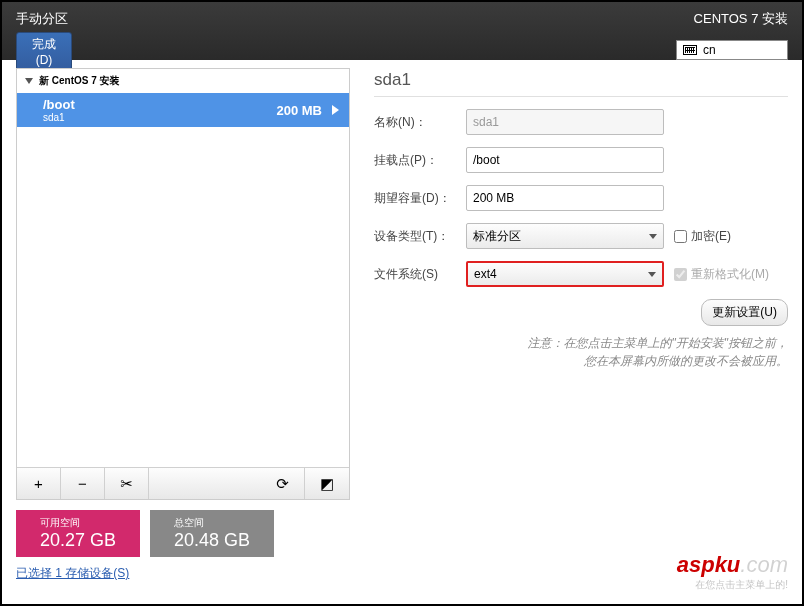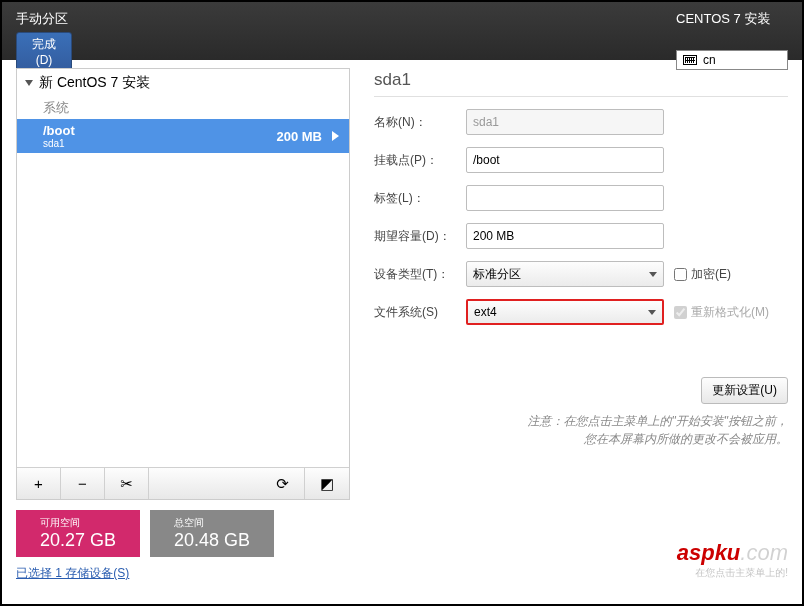--- a/index.html
+++ b/index.html
@@ -1,29 +1,29 @@
 <!DOCTYPE html>
 <html><head>
 <meta charset="utf-8">
 <style>
 *{box-sizing:border-box;margin:0;padding:0;font-family:"Microsoft YaHei",Arial,sans-serif}
 body{width:804px;height:606px;border:2px solid #000;background:#fff}
 .header{background:linear-gradient(to bottom,#3b3b3b,#2a2a2a);color:#fff;padding:8px 14px 10px;display:flex;justify-content:space-between;align-items:flex-start;height:58px}
 .header-left{display:flex;flex-direction:column;gap:4px}
 .header-title{font-size:13px;font-weight:normal}
 .done-btn{background:linear-gradient(to bottom,#3a6fb8,#335d9f);border:1px solid #2a4a7a;color:#fff;font-size:12px;padding:3px 8px;border-radius:3px;width:56px;text-align:center;cursor:pointer}
-.header-right{display:flex;flex-direction:column;align-items:flex-start;gap:22px}
+.header-right{display:flex;flex-direction:column;align-items:flex-end;gap:12px}
 .header-brand{font-size:13px}
 .lang-sel{background:#fff;color:#000;padding:2px 6px;font-size:12px;display:flex;align-items:center;gap:6px;border:1px solid #888;width:112px}
 .kb-icon{display:inline-block;width:14px;height:10px;border:1px solid #000;position:relative}
 .kb-icon::before{content:"";position:absolute;top:1px;left:1px;right:1px;bottom:1px;background:repeating-linear-gradient(to right,#000 0 1px,transparent 1px 2px),repeating-linear-gradient(to bottom,#000 0 1px,transparent 1px 3px)}
 .content{display:flex;height:440px;padding:8px 14px 0}
 .left-panel{width:334px;border:1px solid #ccc;display:flex;flex-direction:column;background:#fff}
 .tree{flex:1;overflow:auto}
-.tree-root{display:flex;align-items:center;padding:5px 8px;font-size:14px;font-weight:normal}
+.tree-root{display:flex;align-items:center;padding:5px 8px;font-size:10px;font-weight:bold}
 .tree-expand{display:inline-block;width:0;height:0;border-left:4px solid transparent;border-right:4px solid transparent;border-top:6px solid #555;margin-right:6px}
 .tree-sub{color:#888;font-size:13px;padding:2px 0 2px 26px}
 .tree-sel{background:#4f93e6;color:#fff;display:flex;align-items:center;padding:4px 10px 4px 26px;cursor:pointer}
 .tree-sel-main{flex:1;display:flex;flex-direction:column}
 .mount{font-weight:bold;font-size:13px}
 .dev{font-size:10px}
 .size{font-size:13px;font-weight:bold}
 .chev{display:inline-block;width:0;height:0;border-top:5px solid transparent;border-bottom:5px solid transparent;border-left:7px solid #fff;margin-left:10px}
 .toolbar{border-top:1px solid #d0d0d0;display:flex;height:32px}
 .tbtn{flex:0 0 44px;border-right:1px solid #d0d0d0;background:linear-gradient(to bottom,#fdfdfd,#e8e8e8);display:flex;align-items:center;justify-content:center;font-size:15px;cursor:pointer}
@@ -34,31 +34,31 @@
 .form-row{display:flex;align-items:center;margin-bottom:12px;font-size:12px}
 .form-label{width:92px;color:#444}
 .form-input{flex:0 0 198px;height:26px;border:1px solid #bdbdbd;border-radius:2px;padding:0 6px;font-size:12px;background:#fff}
 .form-input:disabled{background:#f6f6f6;color:#999}
 .form-select{flex:0 0 198px;height:26px;border:1px solid #bdbdbd;border-radius:2px;background:linear-gradient(to bottom,#fdfdfd,#ebebeb);padding:0 6px;font-size:12px;display:flex;align-items:center;justify-content:space-between;cursor:pointer}
 .sel-arrow{width:0;height:0;border-left:4px solid transparent;border-right:4px solid transparent;border-top:5px solid #555}
 .highlight{border:2px solid #e02020}
 .chk{display:flex;align-items:center;gap:4px;margin-left:10px;color:#444}
 .chk.disabled{color:#aaa}
 .chk input{width:13px;height:13px}
-.update-btn{float:right;margin-top:40px;background:linear-gradient(to bottom,#fdfdfd,#e8e8e8);border:1px solid #bbb;border-radius:3px;padding:4px 10px;font-size:12px;cursor:pointer}
+.update-btn{float:right;background:linear-gradient(to bottom,#fdfdfd,#e8e8e8);border:1px solid #bbb;border-radius:10px;padding:4px 10px;font-size:12px;cursor:pointer}
 .note{clear:both;float:right;text-align:right;color:#888;font-style:italic;font-size:12px;margin-top:8px;line-height:1.5}
 .bottom{padding:10px 14px 0}
 .space-boxes{display:flex;gap:10px}
 .sbox{padding:6px 24px;min-width:106px}
 .sbox1{background:#d2296c;color:#fff}
 .sbox2{background:#888;color:#fff}
 .slabel{font-size:10px}
 .sval{font-size:18px}
 .storage-link{color:#2a5db0;font-size:12px;text-decoration:underline;display:inline-block;margin-top:8px;cursor:pointer}
-.watermark{position:absolute;right:14px;bottom:22px;font-style:italic;font-size:22px;color:rgba(0,0,0,0.18)}
+.watermark{position:absolute;right:14px;bottom:10px;font-style:italic;font-size:22px;color:rgba(0,0,0,0.18)}
 .watermark b{color:#c00;font-weight:bold}
 .watermark .sub{font-size:10px;display:block;text-align:right;color:rgba(0,0,0,0.25);font-style:normal}
 .wrap{position:relative;width:800px;height:600px}
 </style>
 </head>
 <body>
 <div class="wrap">
 
 <div class="header">
   <div class="header-left">
@@ -74,21 +74,20 @@
   </div>
 </div>
 
 <div class="content">
   <div class="left-panel">
     <div class="tree">
       <div class="tree-root">
         <span class="tree-expand"></span>
         <span>新 CentOS 7 安装</span>
       </div>
-      <div class="tree-sub">系统</div>
       <div class="tree-sel">
         <div class="tree-sel-main">
           <span class="mount">/boot</span>
           <span class="dev">sda1</span>
         </div>
         <span class="size">200 MB</span>
         <span class="chev"></span>
       </div>
     </div>
     <div class="toolbar">
@@ -104,24 +103,20 @@
   <div class="right-panel">
     <h2 class="rp-title">sda1</h2>
 
     <div class="form-row">
       <span class="form-label">名称(N)：</span>
       <input class="form-input" disabled="" value="sda1" style="">
     </div>
     <div class="form-row">
       <span class="form-label">挂载点(P)：</span>
       <input class="form-input" value="/boot" style="">
-    </div>
-    <div class="form-row">
-      <span class="form-label">标签(L)：</span>
-      <input class="form-input" value="" style="">
     </div>
     <div class="form-row">
       <span class="form-label">期望容量(D)：</span>
       <input class="form-input" value="200 MB" style="">
     </div>
     <div class="form-row">
       <span class="form-label">设备类型(T)：</span>
       <div class="form-select">
         <span>标准分区</span>
         <span class="sel-arrow"></span>

